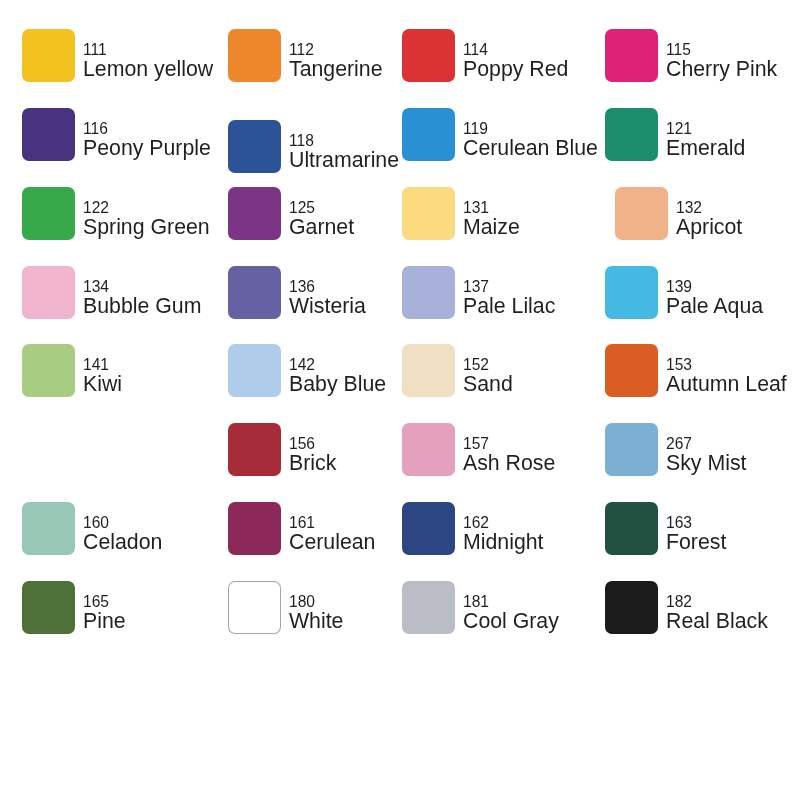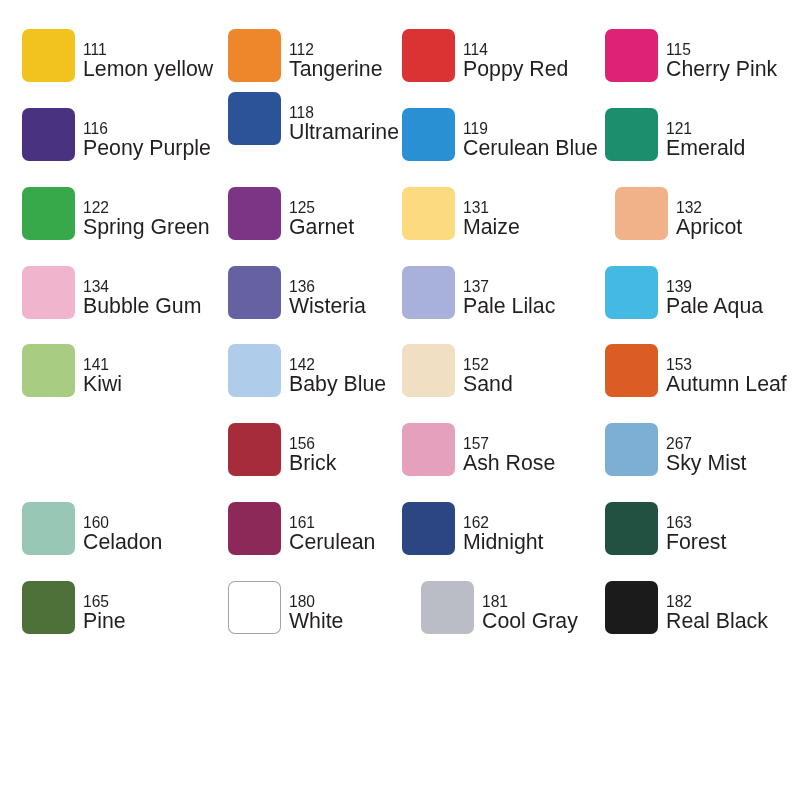--- a/index.html
+++ b/index.html
@@ -50,21 +50,21 @@
       <div class="swatch-name">Cherry Pink</div>
     </div>
   </div>
     <div class="swatch-cell" style="left: 22px; top: 108px; width: 192px;">
     <div class="swatch-chip" title="Peony Purple" style="background-color: rgb(73, 50, 127);"></div>
     <div class="swatch-labels">
       <div class="swatch-code">116</div>
       <div class="swatch-name">Peony Purple</div>
     </div>
   </div>
-    <div class="swatch-cell" style="left: 228px; top: 92px; width: 192px;">
+    <div class="swatch-cell" style="left: 228px; top: 120px; width: 192px;">
     <div class="swatch-chip" title="Ultramarine" style="background-color: rgb(44, 83, 152);"></div>
     <div class="swatch-labels">
       <div class="swatch-code">118</div>
       <div class="swatch-name">Ultramarine</div>
     </div>
   </div>
     <div class="swatch-cell" style="left: 402px; top: 108px; width: 192px;">
     <div class="swatch-chip" title="Cerulean Blue" style="background-color: rgb(41, 144, 211);"></div>
     <div class="swatch-labels">
       <div class="swatch-code">119</div>
@@ -218,21 +218,21 @@
       <div class="swatch-name">Pine</div>
     </div>
   </div>
     <div class="swatch-cell" style="left: 228px; top: 581px; width: 192px;">
     <div class="swatch-chip bordered" title="White" style="background-color: rgb(255, 255, 255);"></div>
     <div class="swatch-labels">
       <div class="swatch-code">180</div>
       <div class="swatch-name">White</div>
     </div>
   </div>
-    <div class="swatch-cell" style="left: 402px; top: 581px; width: 192px; margin-left: 19px;">
+    <div class="swatch-cell" style="left: 402px; top: 581px; width: 192px;">
     <div class="swatch-chip" title="Cool Gray" style="background-color: rgb(186, 189, 198);"></div>
     <div class="swatch-labels">
       <div class="swatch-code">181</div>
       <div class="swatch-name">Cool Gray</div>
     </div>
   </div>
     <div class="swatch-cell" style="left: 605px; top: 581px; width: 189px;">
     <div class="swatch-chip" title="Real Black" style="background-color: rgb(27, 27, 27);"></div>
     <div class="swatch-labels">
       <div class="swatch-code">182</div>

